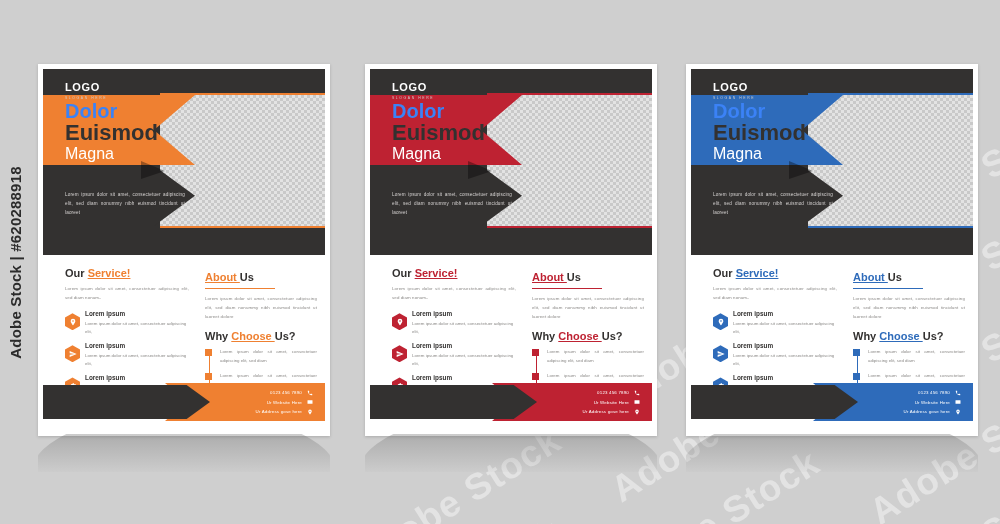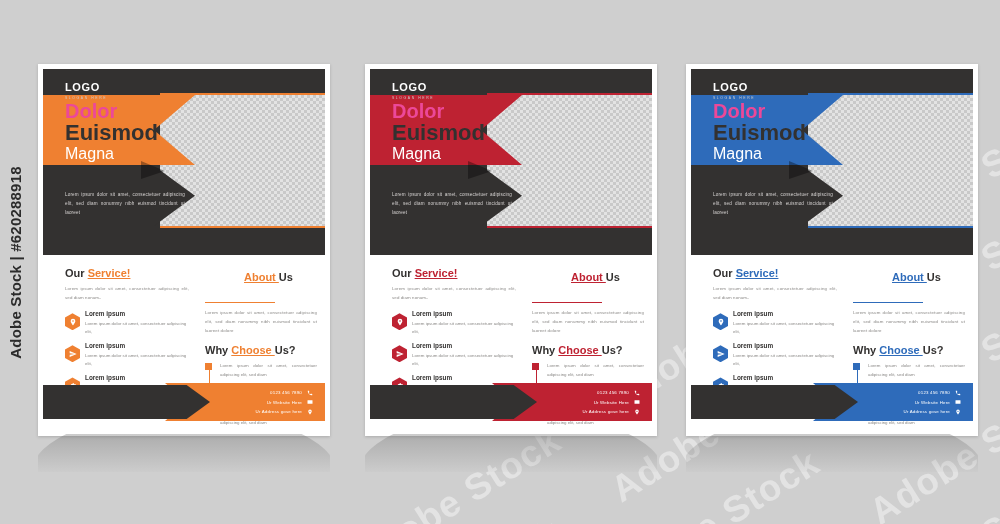--- a/index.html
+++ b/index.html
@@ -120,40 +120,40 @@
     position:absolute;left:98px;top:92px;width:24px;height:18px;
     background:rgba(0,0,0,.35);
     clip-path:polygon(0 0,100% 55%,0 100%);
     filter:blur(.4px);
   }
 
   .headline{
     position:absolute;left:22px;top:32px;
     line-height:1;
   }
-  .headline .h1{font-size:20px;font-weight:bold;color:#ec4899;display:block;}
+  .headline .h1{font-size:20px;font-weight:bold;color:#3b82f6;display:block;}
   .headline .h2{font-size:22px;font-weight:bold;color:#333130;display:block;margin-top:1px;}
   .headline .h3{font-size:16px;color:#ffffff;display:block;margin-top:2px;}
 
   .intro{
     position:absolute;left:22px;top:122px;width:120px;
     font-size:4.6px;line-height:1.95;color:#d6d3d2;text-align:justify;
     letter-spacing:.15px;
   }
 
   
   .body{
     position:absolute;left:0;top:186px;right:0;bottom:0;background:#ffffff;
   }
   .col-l{position:absolute;left:22px;top:12px;width:124px;}
   .col-r{position:absolute;left:162px;top:12px;width:112px;}
 
   .sec-title{font-size:11px;font-weight:bold;color:#333130;line-height:1.1;}
   .sec-title .hl{color:#ef8031;text-decoration:underline;}
-  .sec-title.underlined{display:inline-block;padding-bottom:18px;margin-left:39px;}
+  .sec-title.underlined{display:inline-block;padding-bottom:4px;}
   .uline{height:1.4px;width:70px;margin-top:1px;}
 
   .para{
     font-size:4.4px;line-height:1.95;color:#8b8987;text-align:justify;
     margin-top:6px;letter-spacing:.12px;
   }
 
   
   .svc{margin-top:8px;}
   .svc-item{display:flex;align-items:flex-start;margin-bottom:6px;}

